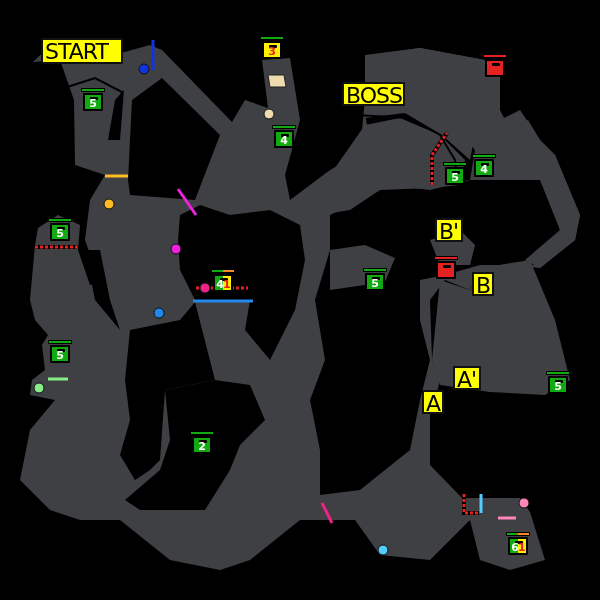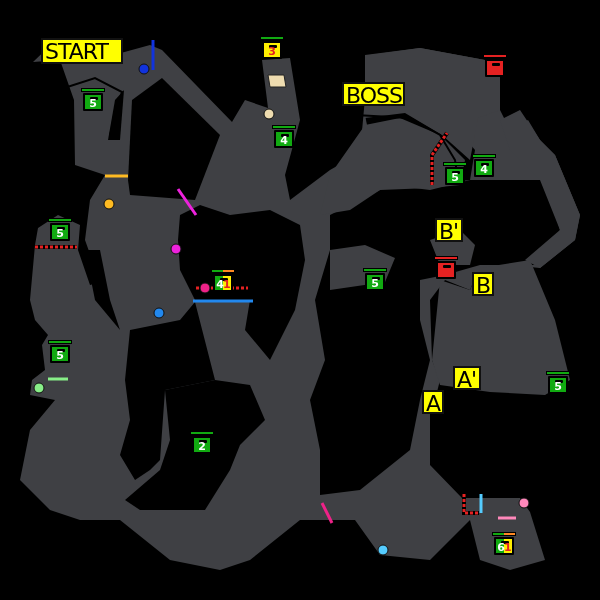--- a/index.html
+++ b/index.html
@@ -189,21 +189,21 @@
           <div class="num">5</div>
         </div>
       </div>
       <div class="chest green" style="left: 190px; top: 431px;">
         <div class="lid"></div>
         <div class="body">
           <div class="slot"></div>
           <div class="num">2</div>
         </div>
       </div>
-      <div class="chest split" style="left: 492px; top: 532px;">
+      <div class="chest split" style="left: 506px; top: 532px;">
         <div class="lid"></div>
         <div class="body">
           <div class="slot"></div>
           <div class="num"><span>6</span><span class="b">1</span></div>
         </div>
       </div>
     </div>
 </div>
 
 </body></html>

